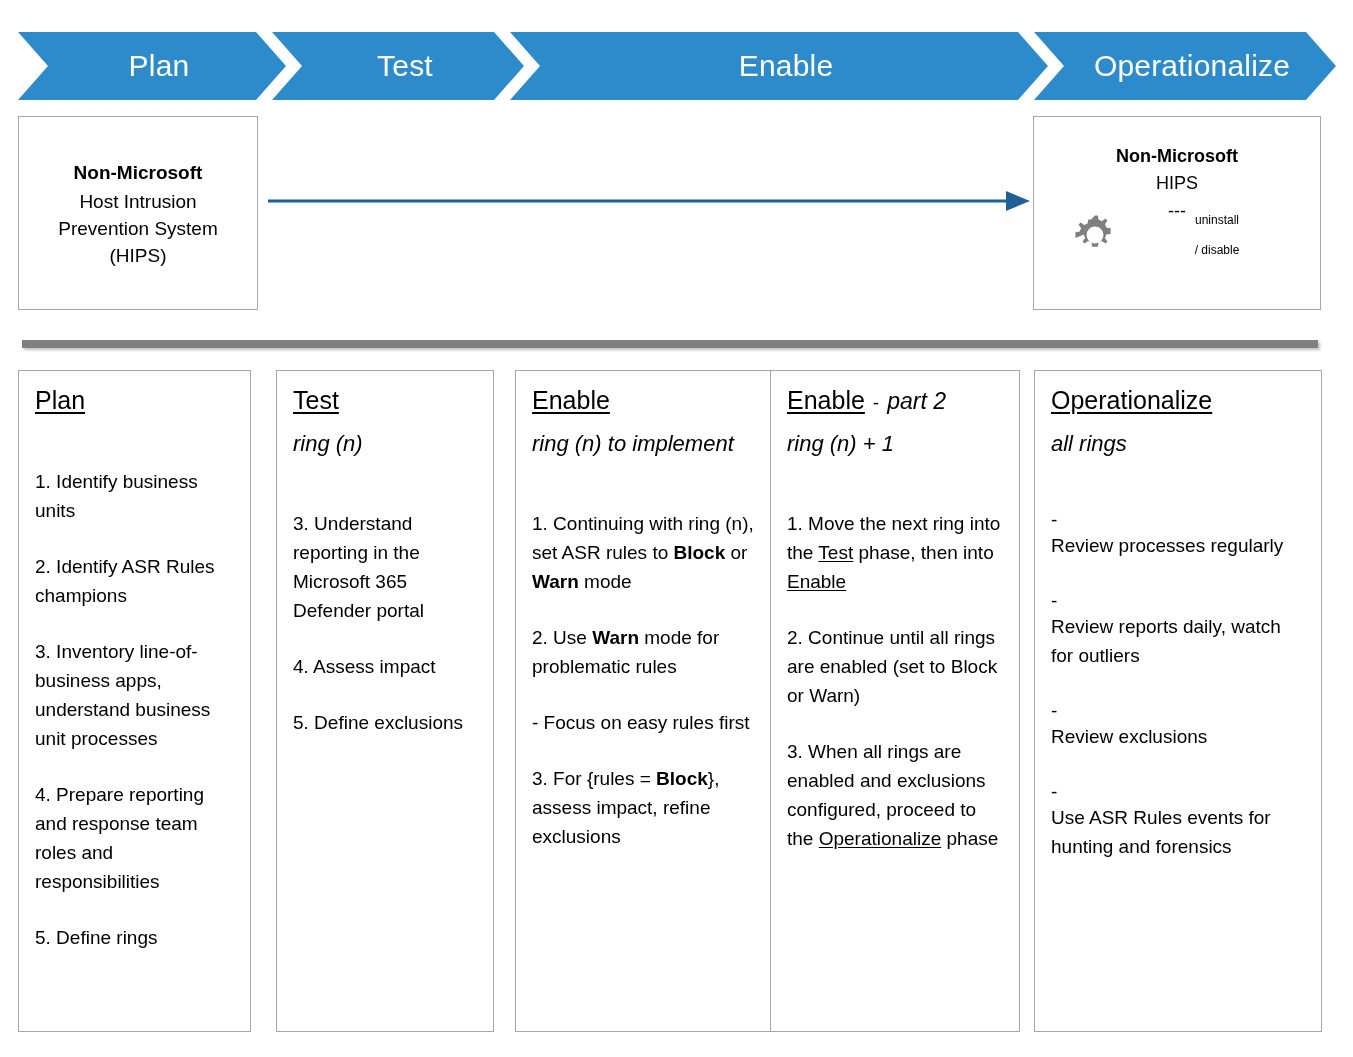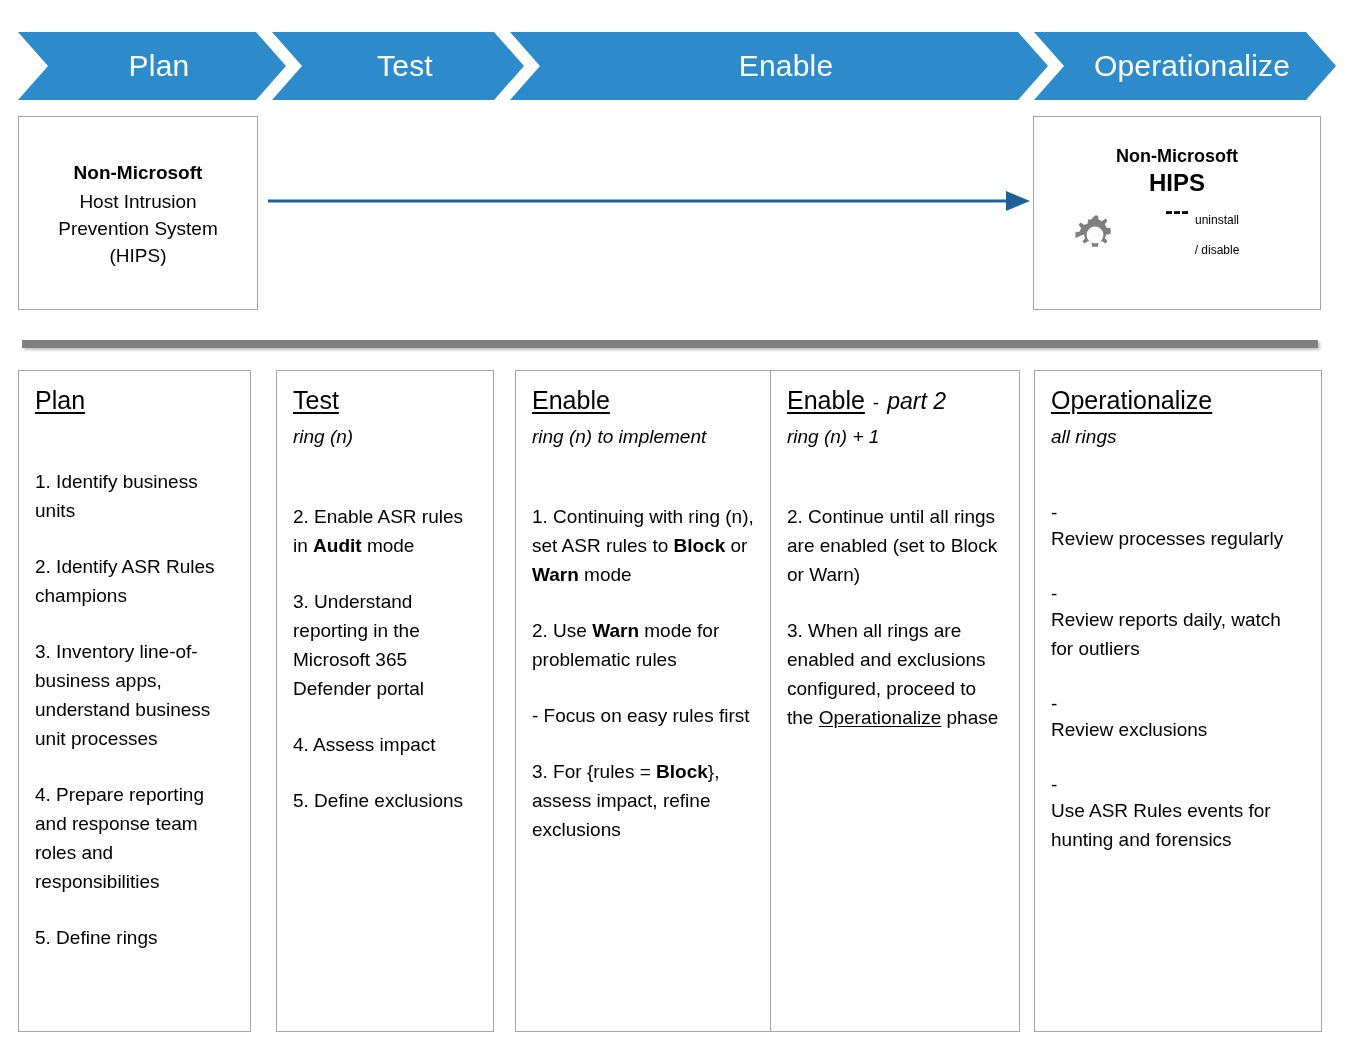--- a/index.html
+++ b/index.html
@@ -89,23 +89,22 @@
     top: 26px;
     width: 100%;
     text-align: center;
   }
   #right-inner .strong {
     font-weight: bold;
     font-size: 18px;
     line-height: 26px;
   }
   #right-inner .line {
-    font-size: 24px;
+    font-size: 18px;
     line-height: 28px;
-    font-weight: bold;
   }
   #gear-wrap {
     position: absolute;
     left: 38px;
     top: 95px;
     width: 46px;
     height: 46px;
   }
   #gear-wrap svg { display: block; }
   #right-tail {
@@ -169,24 +168,24 @@
     white-space: nowrap;
   }
   .phase-part {
     font-size: 23px;
     font-style: italic;
   }
   .phase-dash {
     font-size: 19px;
   }
   .phase-sub {
-    font-size: 19px;
+    font-size: 22px;
     font-style: italic;
     line-height: 26px;
-    margin-top: 9px;
+    margin-top: 16px;
   }
   .phase-body {
     margin-top: 52px;
     font-size: 19px;
     line-height: 29px;
   }
   .phase-body p {
     margin: 0 0 27px 0;
   }
   .phase-body .b { font-weight: bold; }
@@ -257,21 +256,20 @@
     <p>5. Define rings</p>
   </div>
 </div>
 
 <div class="phasebox" id="col-test">
   <div class="phase-title-row">
     <span class="phase-title">Test</span>
   </div>
   <div class="phase-sub">ring (n)</div>
   <div class="phase-body">
-    <p>2. Enable ASR rules in <span class="b">Audit</span> mode</p>
     <p>3. Understand reporting in the Microsoft 365 Defender portal</p>
     <p>4. Assess impact</p>
     <p>5. Define exclusions</p>
   </div>
 </div>
 
 <div class="phasebox" id="col-enable">
   <div class="phase-title-row">
     <span class="phase-title">Enable</span>
   </div>
@@ -285,20 +283,21 @@
 </div>
 
 <div class="phasebox" id="col-enable2">
   <div class="phase-title-row">
     <span class="phase-title">Enable</span>
     <span class="phase-dash">-</span>
     <span class="phase-part">part 2</span>
   </div>
   <div class="phase-sub">ring (n) + 1</div>
   <div class="phase-body">
+    <p>1. Move the next ring into the <span class="u">Test</span> phase, then into <span class="u">Enable</span></p>
     <p>2. Continue until all rings are enabled (set to Block or Warn)</p>
     <p>3. When all rings are enabled and exclusions configured, proceed to the <span class="u">Operationalize</span> phase</p>
   </div>
 </div>
 
 <div class="phasebox" id="col-oper">
   <div class="phase-title-row">
     <span class="phase-title">Operationalize</span>
   </div>
   <div class="phase-sub">all rings</div>

